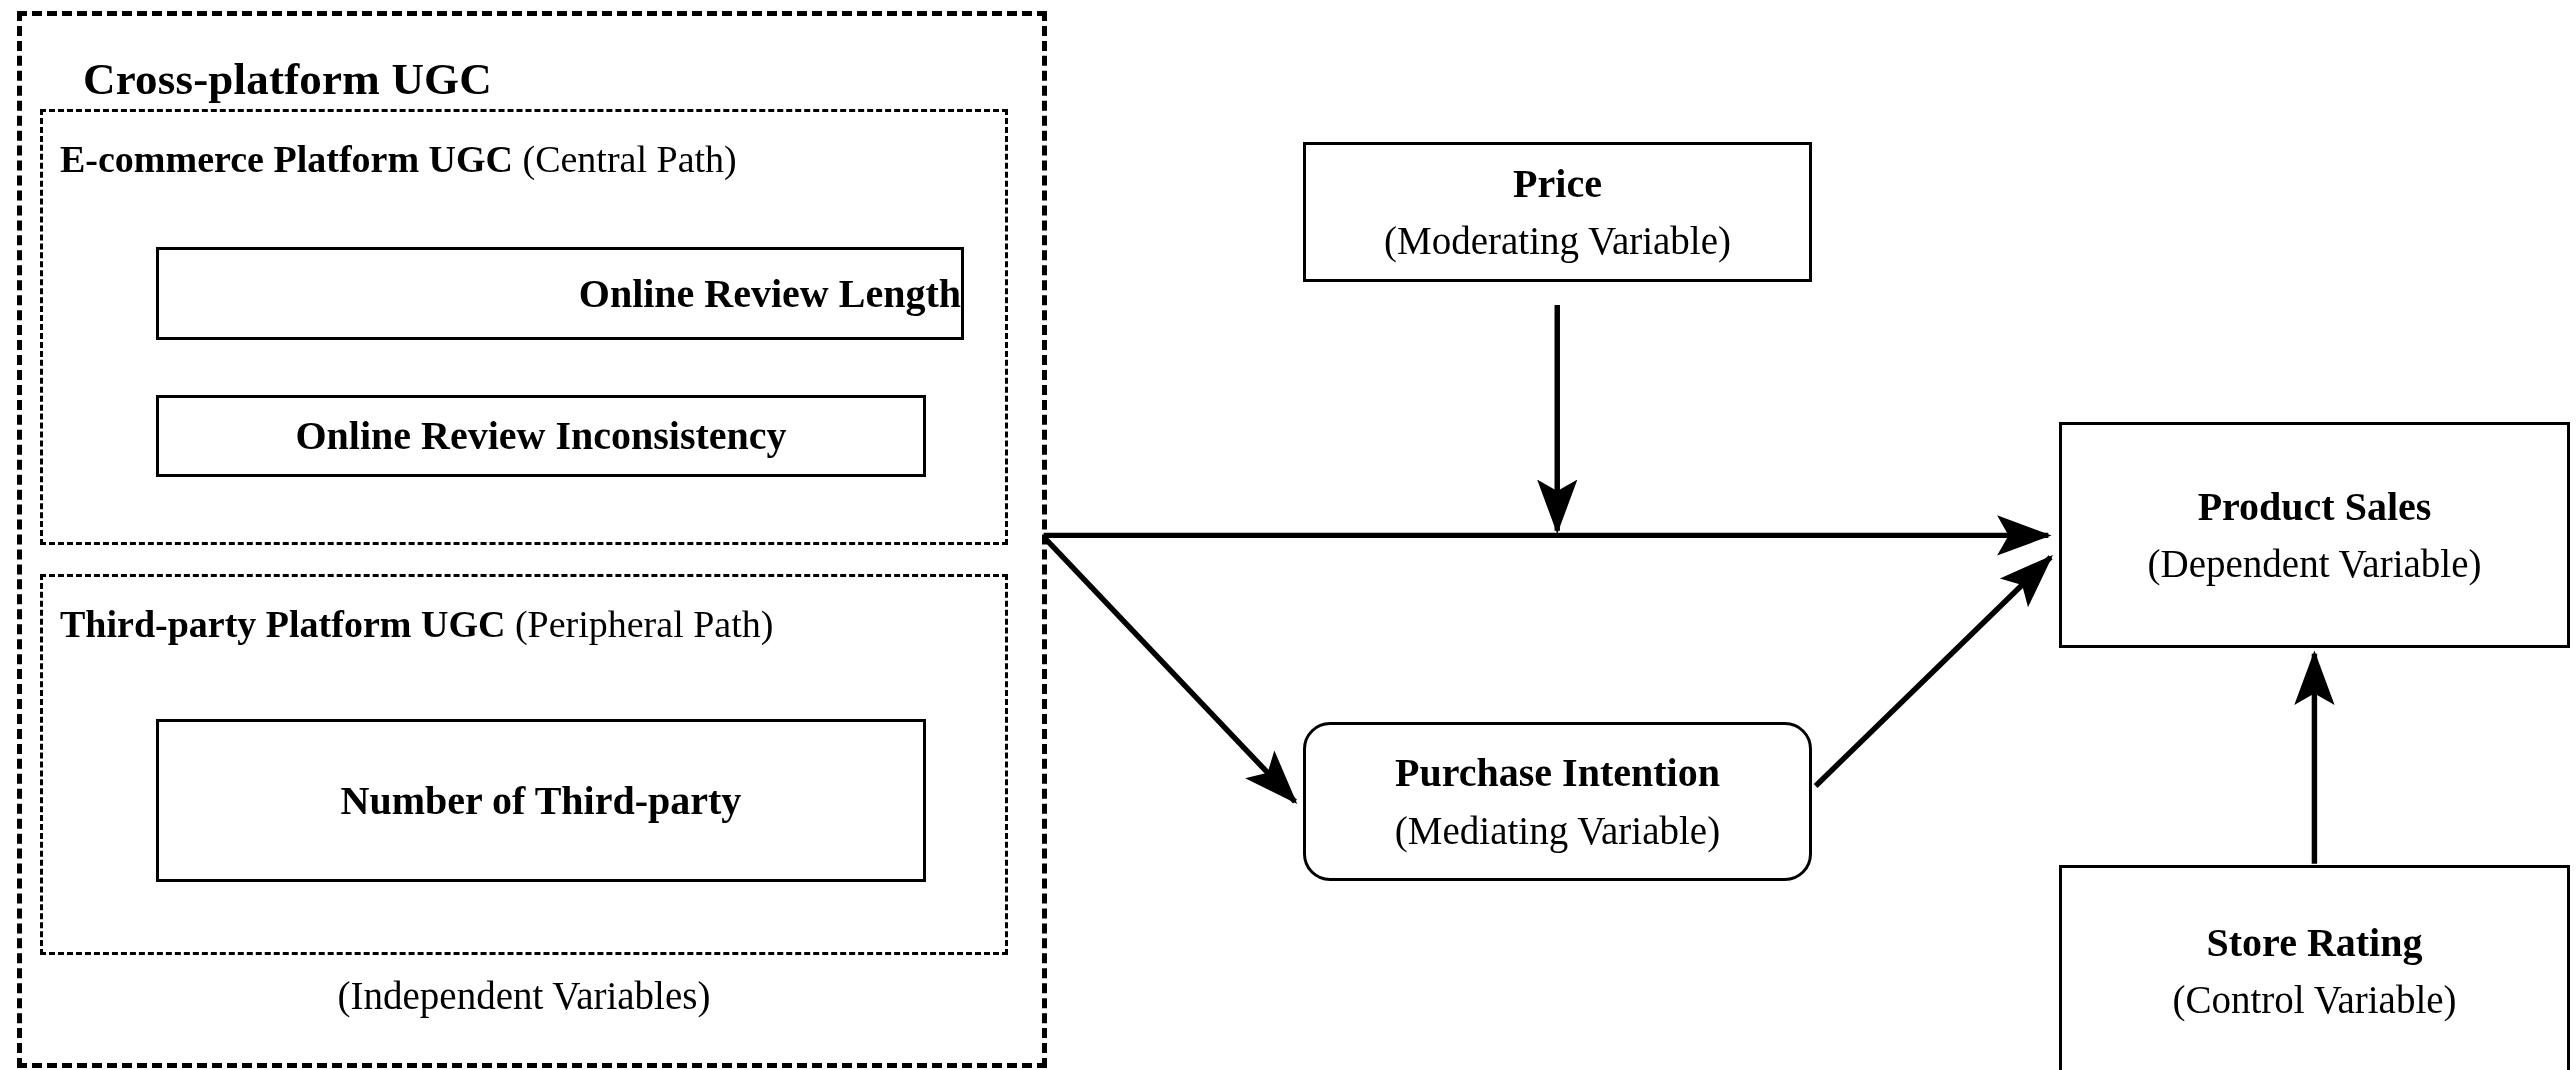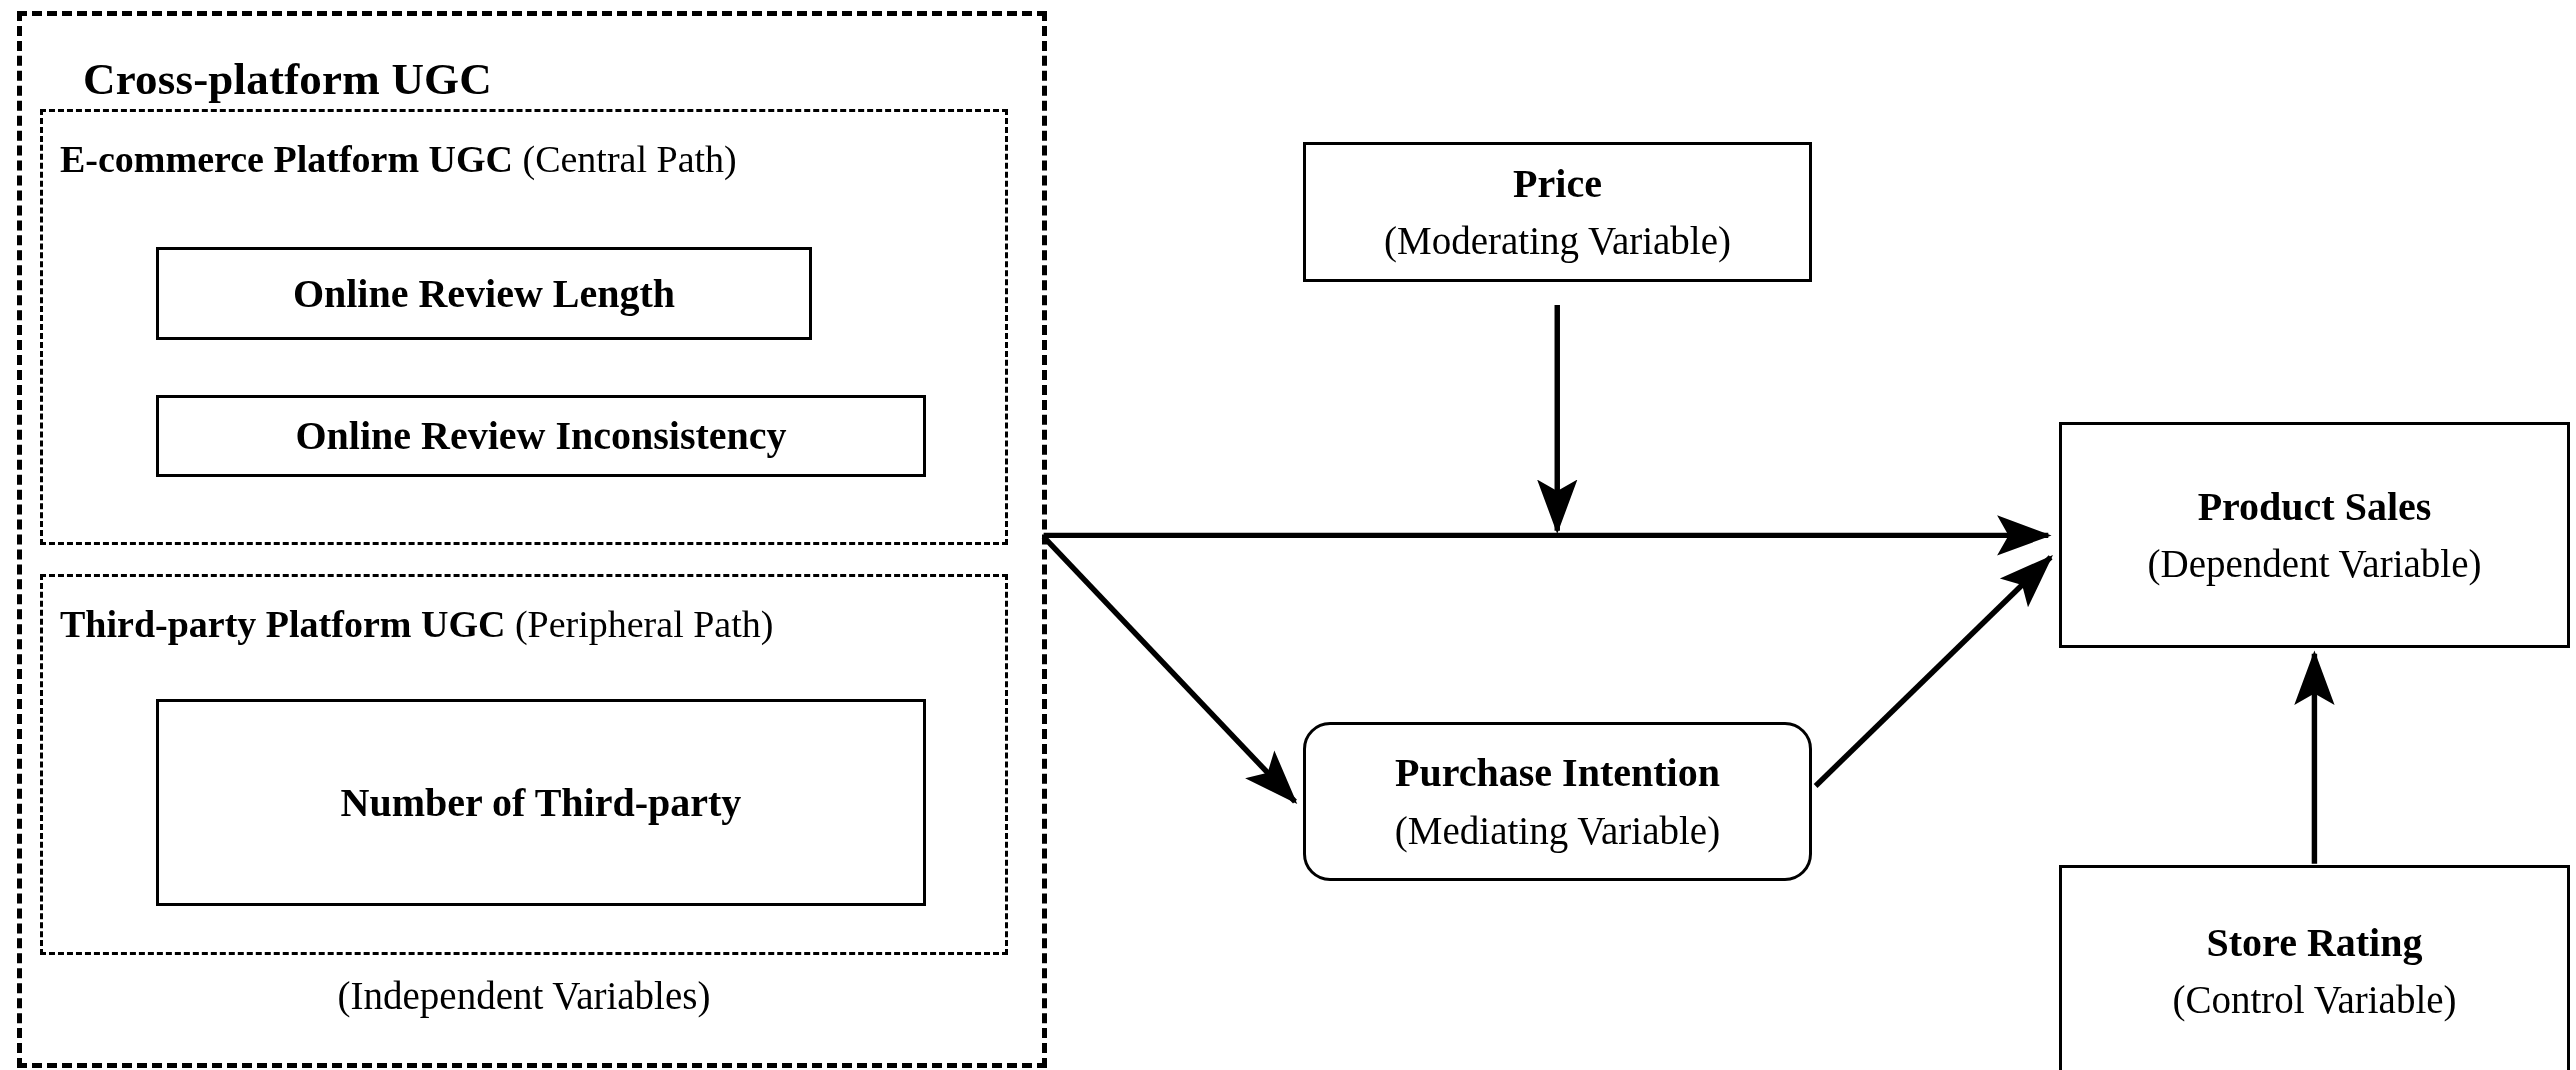--- a/index.html
+++ b/index.html
@@ -76,23 +76,23 @@
     white-space: nowrap;
   }
   .var-box .main.wrap { white-space: normal; }
   .var-box .sub {
     font-size: 39px;
     font-weight: normal;
     white-space: nowrap;
   }
 
   
-  #box-review-length     { left: 156px;  top: 247px;  width: 656px;  height: 93px; }
+  #box-review-length     { left: 156px;  top: 247px;  width: 808px;  height: 93px; align-items: flex-end; }
   #box-review-inconsist  { left: 156px;  top: 395px;  width: 770px;  height: 82px; }
-  #box-thirdparty-count  { left: 156px;  top: 699px;  width: 770px;  height: 207px; }
+  #box-thirdparty-count  { left: 156px;  top: 719px;  width: 770px;  height: 163px; }
   #box-price             { left: 1303px; top: 142px;  width: 509px;  height: 140px; }
   #box-purchase          { left: 1303px; top: 722px;  width: 509px;  height: 159px; border-radius: 27px; }
   #box-product-sales     { left: 2059px; top: 422px;  width: 511px;  height: 226px; }
   #box-store-rating      { left: 2059px; top: 865px; width: 511px;  height: 212px; }
 
   #box-price .main, #box-purchase .main,
   #box-product-sales .main, #box-store-rating .main { margin-bottom: 11px; }
 
   
   .iv-caption {

